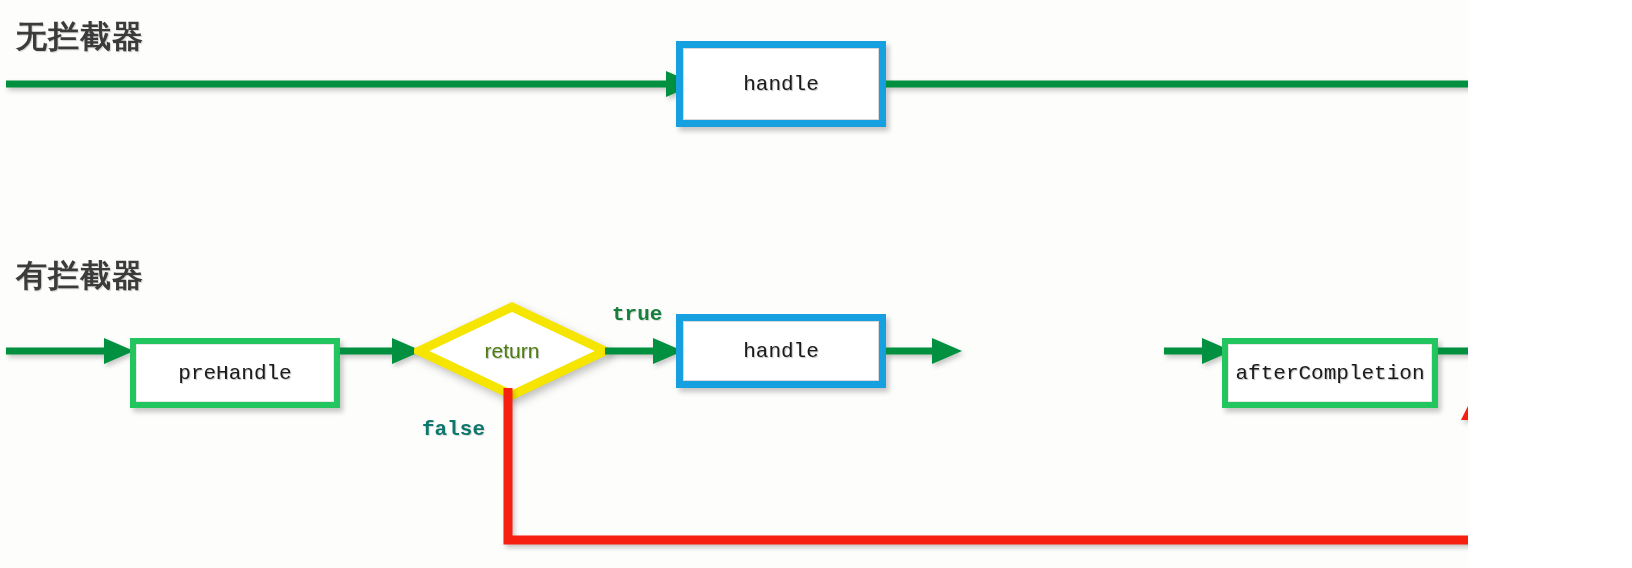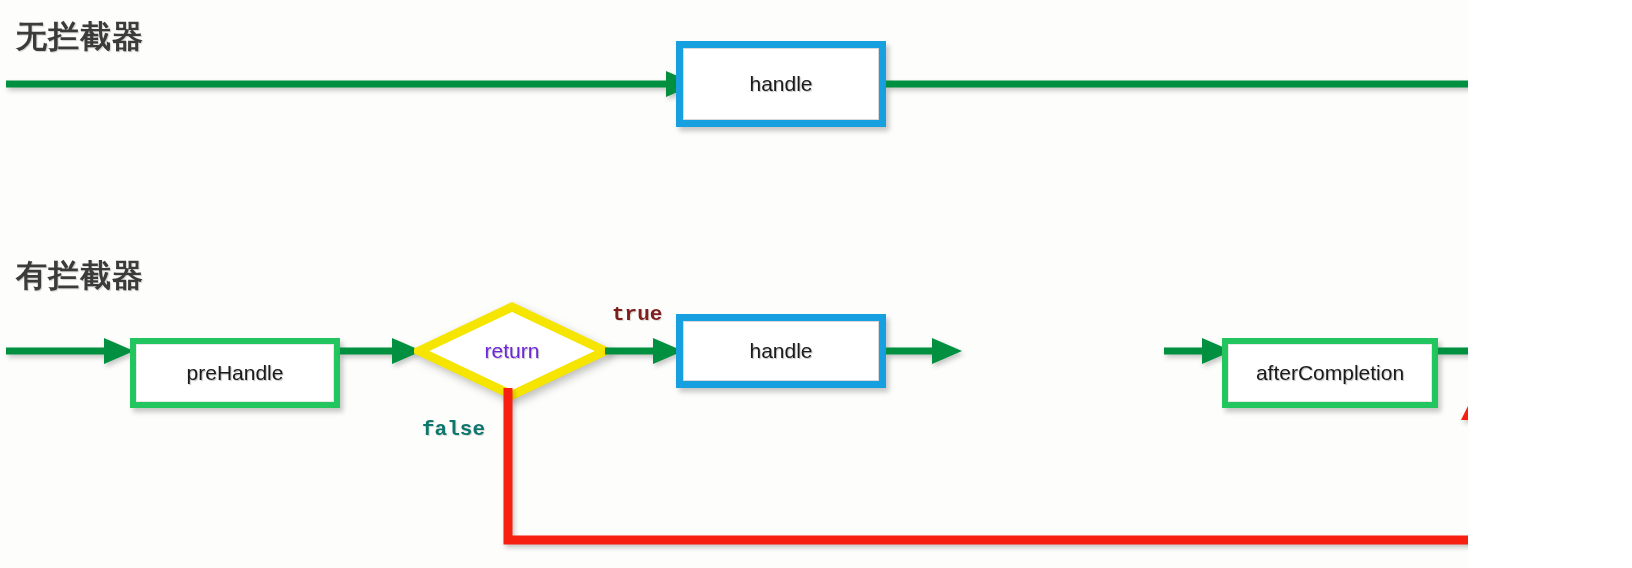--- a/index.html
+++ b/index.html
@@ -31,21 +31,21 @@
   #title-with-interceptor { left: 16px; top: 255px; }
 
   
   .node-box {
     position: absolute;
     box-sizing: border-box;
     background: #ffffff;
     display: flex;
     align-items: center;
     justify-content: center;
-    font-family: Liberation Sans, sans-serif;
+    font-family: Liberation Mono, monospace;
     font-size: 21px;
     color: #1a1a1a;
     box-shadow: 3px 4px 5px rgba(0,0,0,0.22);
   }
   .node-box .node-label {
     text-shadow: 1px 1px 1px rgba(0,0,0,0.25);
     white-space: nowrap;
   }
   .node-gray {
     border: 6px solid #22c55e;
@@ -67,42 +67,42 @@
   .diamond-wrap svg { display: block; }
   .diamond-label {
     position: absolute;
     left: 0; top: 0;
     width: 100%; height: 100%;
     display: flex;
     align-items: center;
     justify-content: center;
     font-family: "Liberation Sans", sans-serif;
     font-size: 21px;
-    color: #6d28d9;
+    color: #4d7c0f;
     text-shadow: 1px 1px 1px rgba(0,0,0,0.25);
     pointer-events: none;
   }
 
   
   .conn {
     position: absolute;
     filter: drop-shadow(2px 3px 2.5px rgba(0,0,0,0.22));
   }
   .conn svg { display: block; overflow: visible; }
 
   
   .edge-label {
     position: absolute;
     font-family: "Liberation Mono", monospace;
     font-weight: bold;
     font-size: 21px;
     white-space: nowrap;
     text-shadow: 1px 1px 1px rgba(0,0,0,0.15);
   }
-  .label-true { color: #7f1d1d; }
+  .label-true { color: #15803d; }
   .label-false { color: #0f766e; }
 </style>
 </head>
 <body>
 
 <div id="canvas">
 
   <div class="section-title" id="title-no-interceptor">无拦截器</div>
 
   <div class="conn" style="left:6px; top:68px; width:690px; height:32px;">

